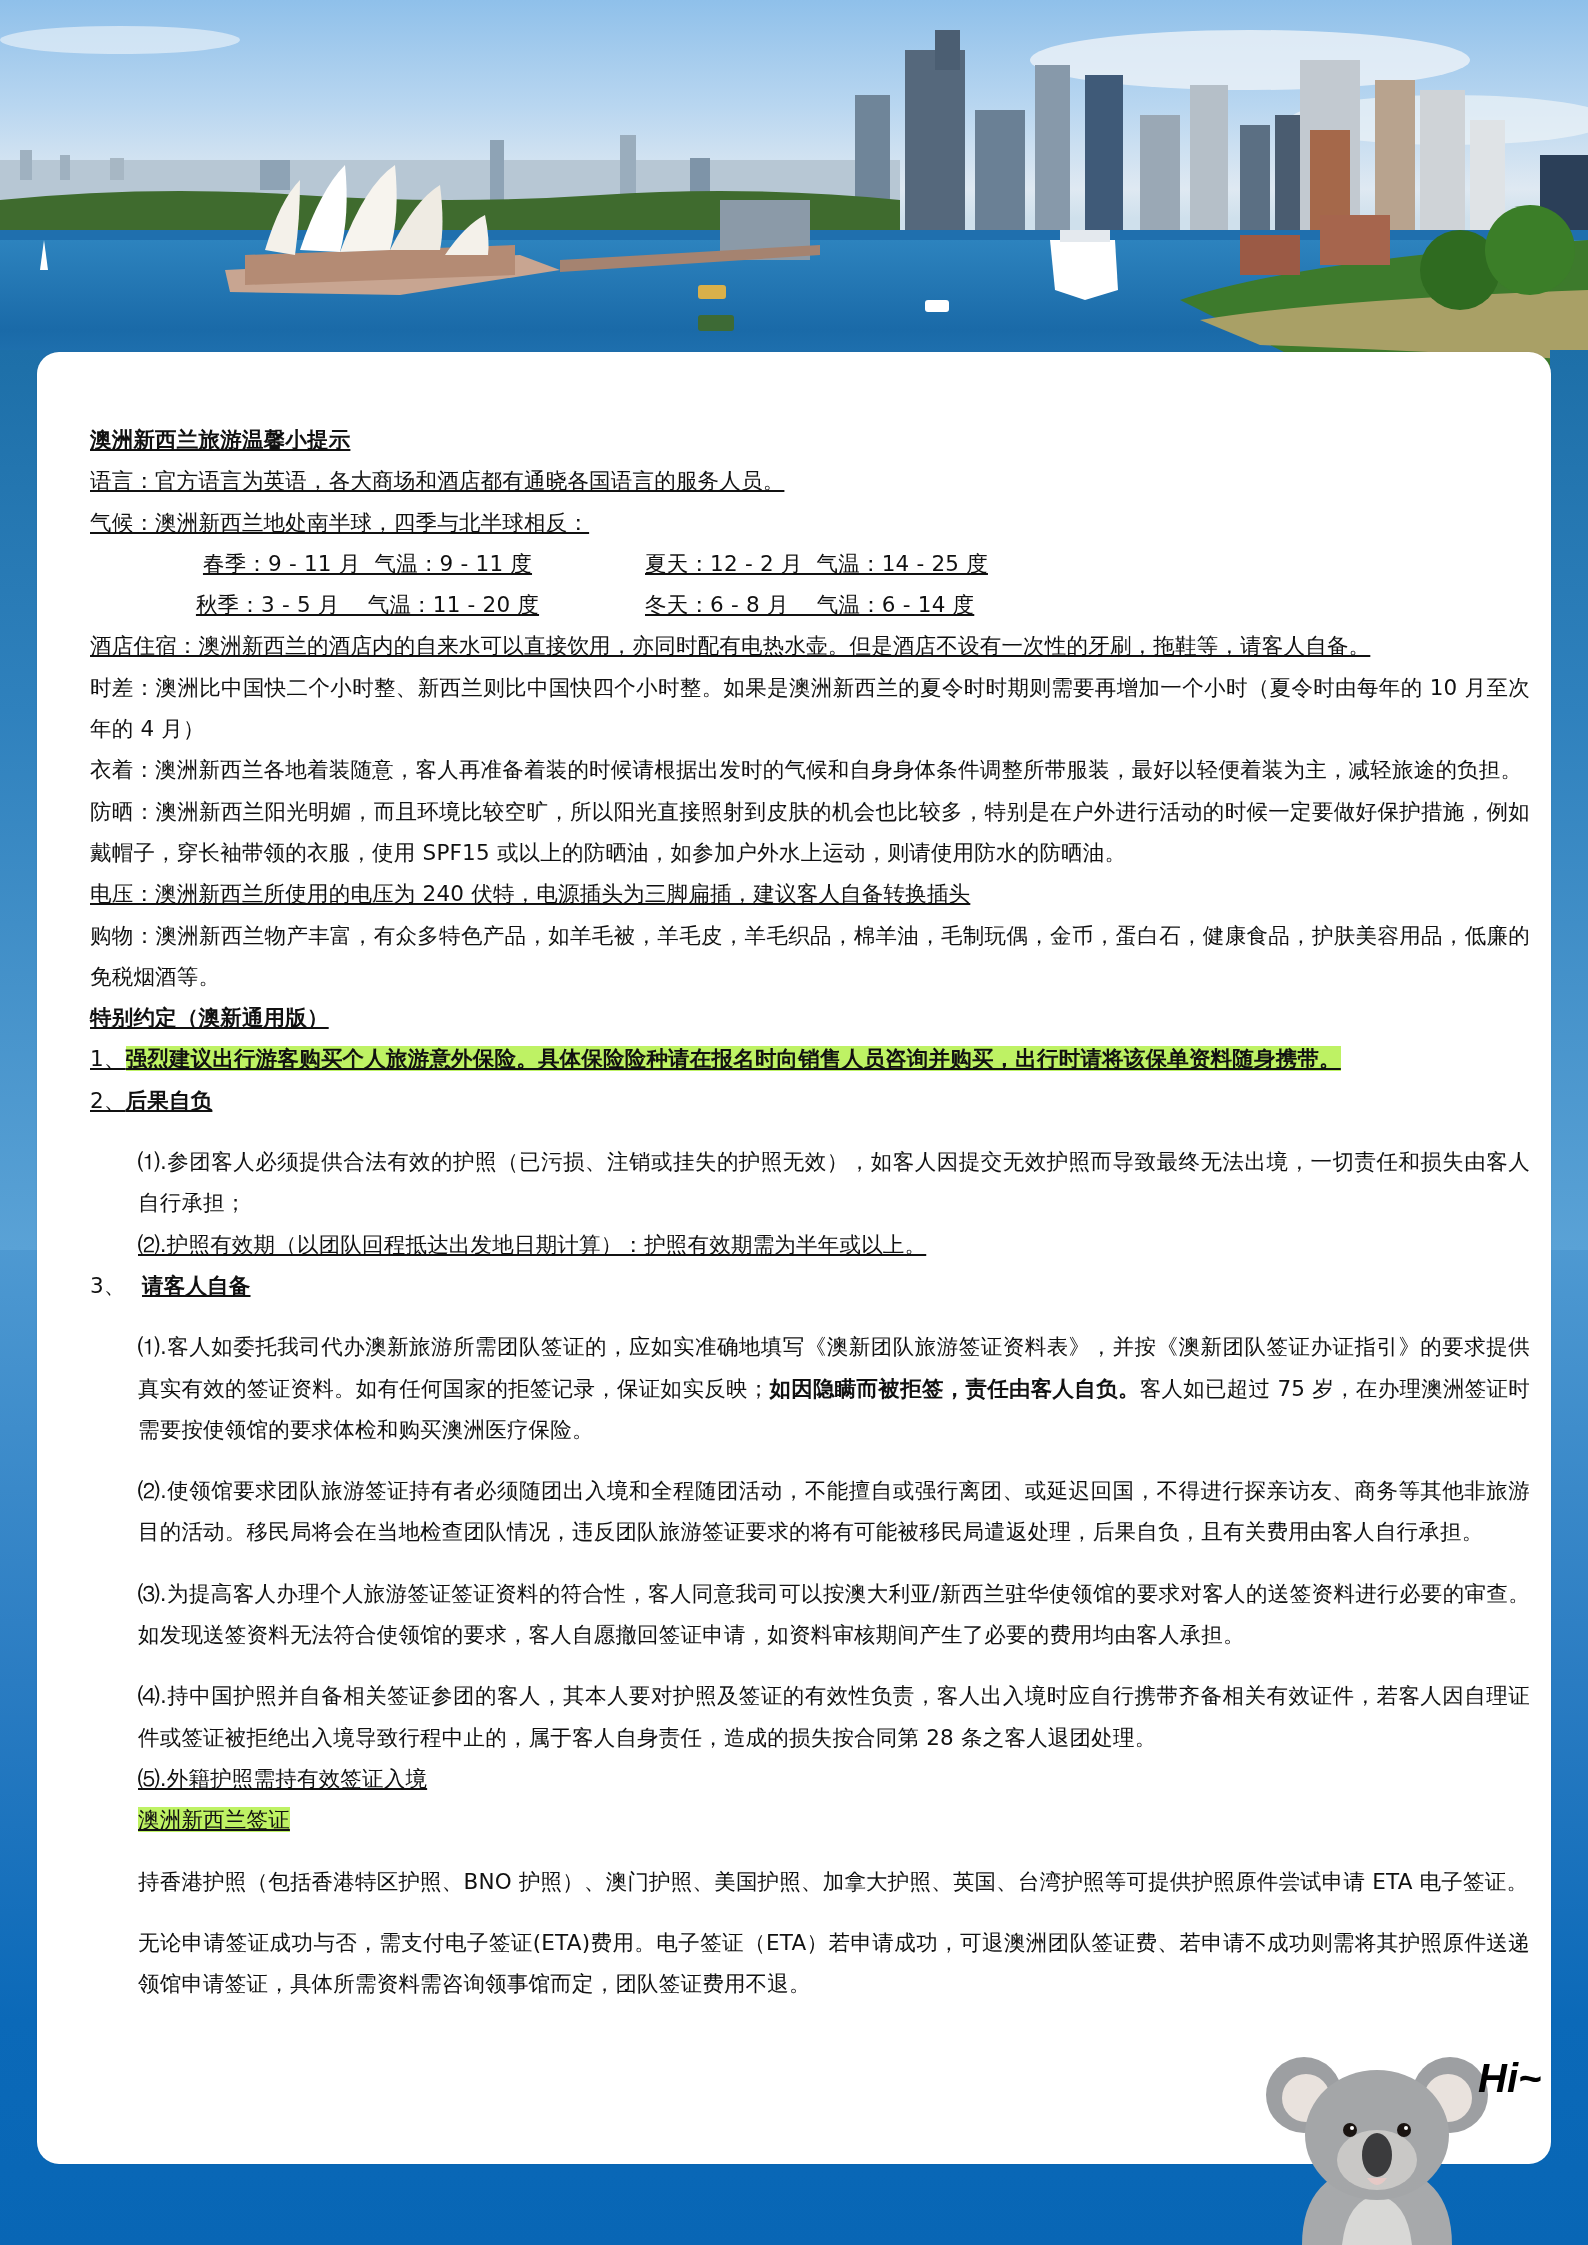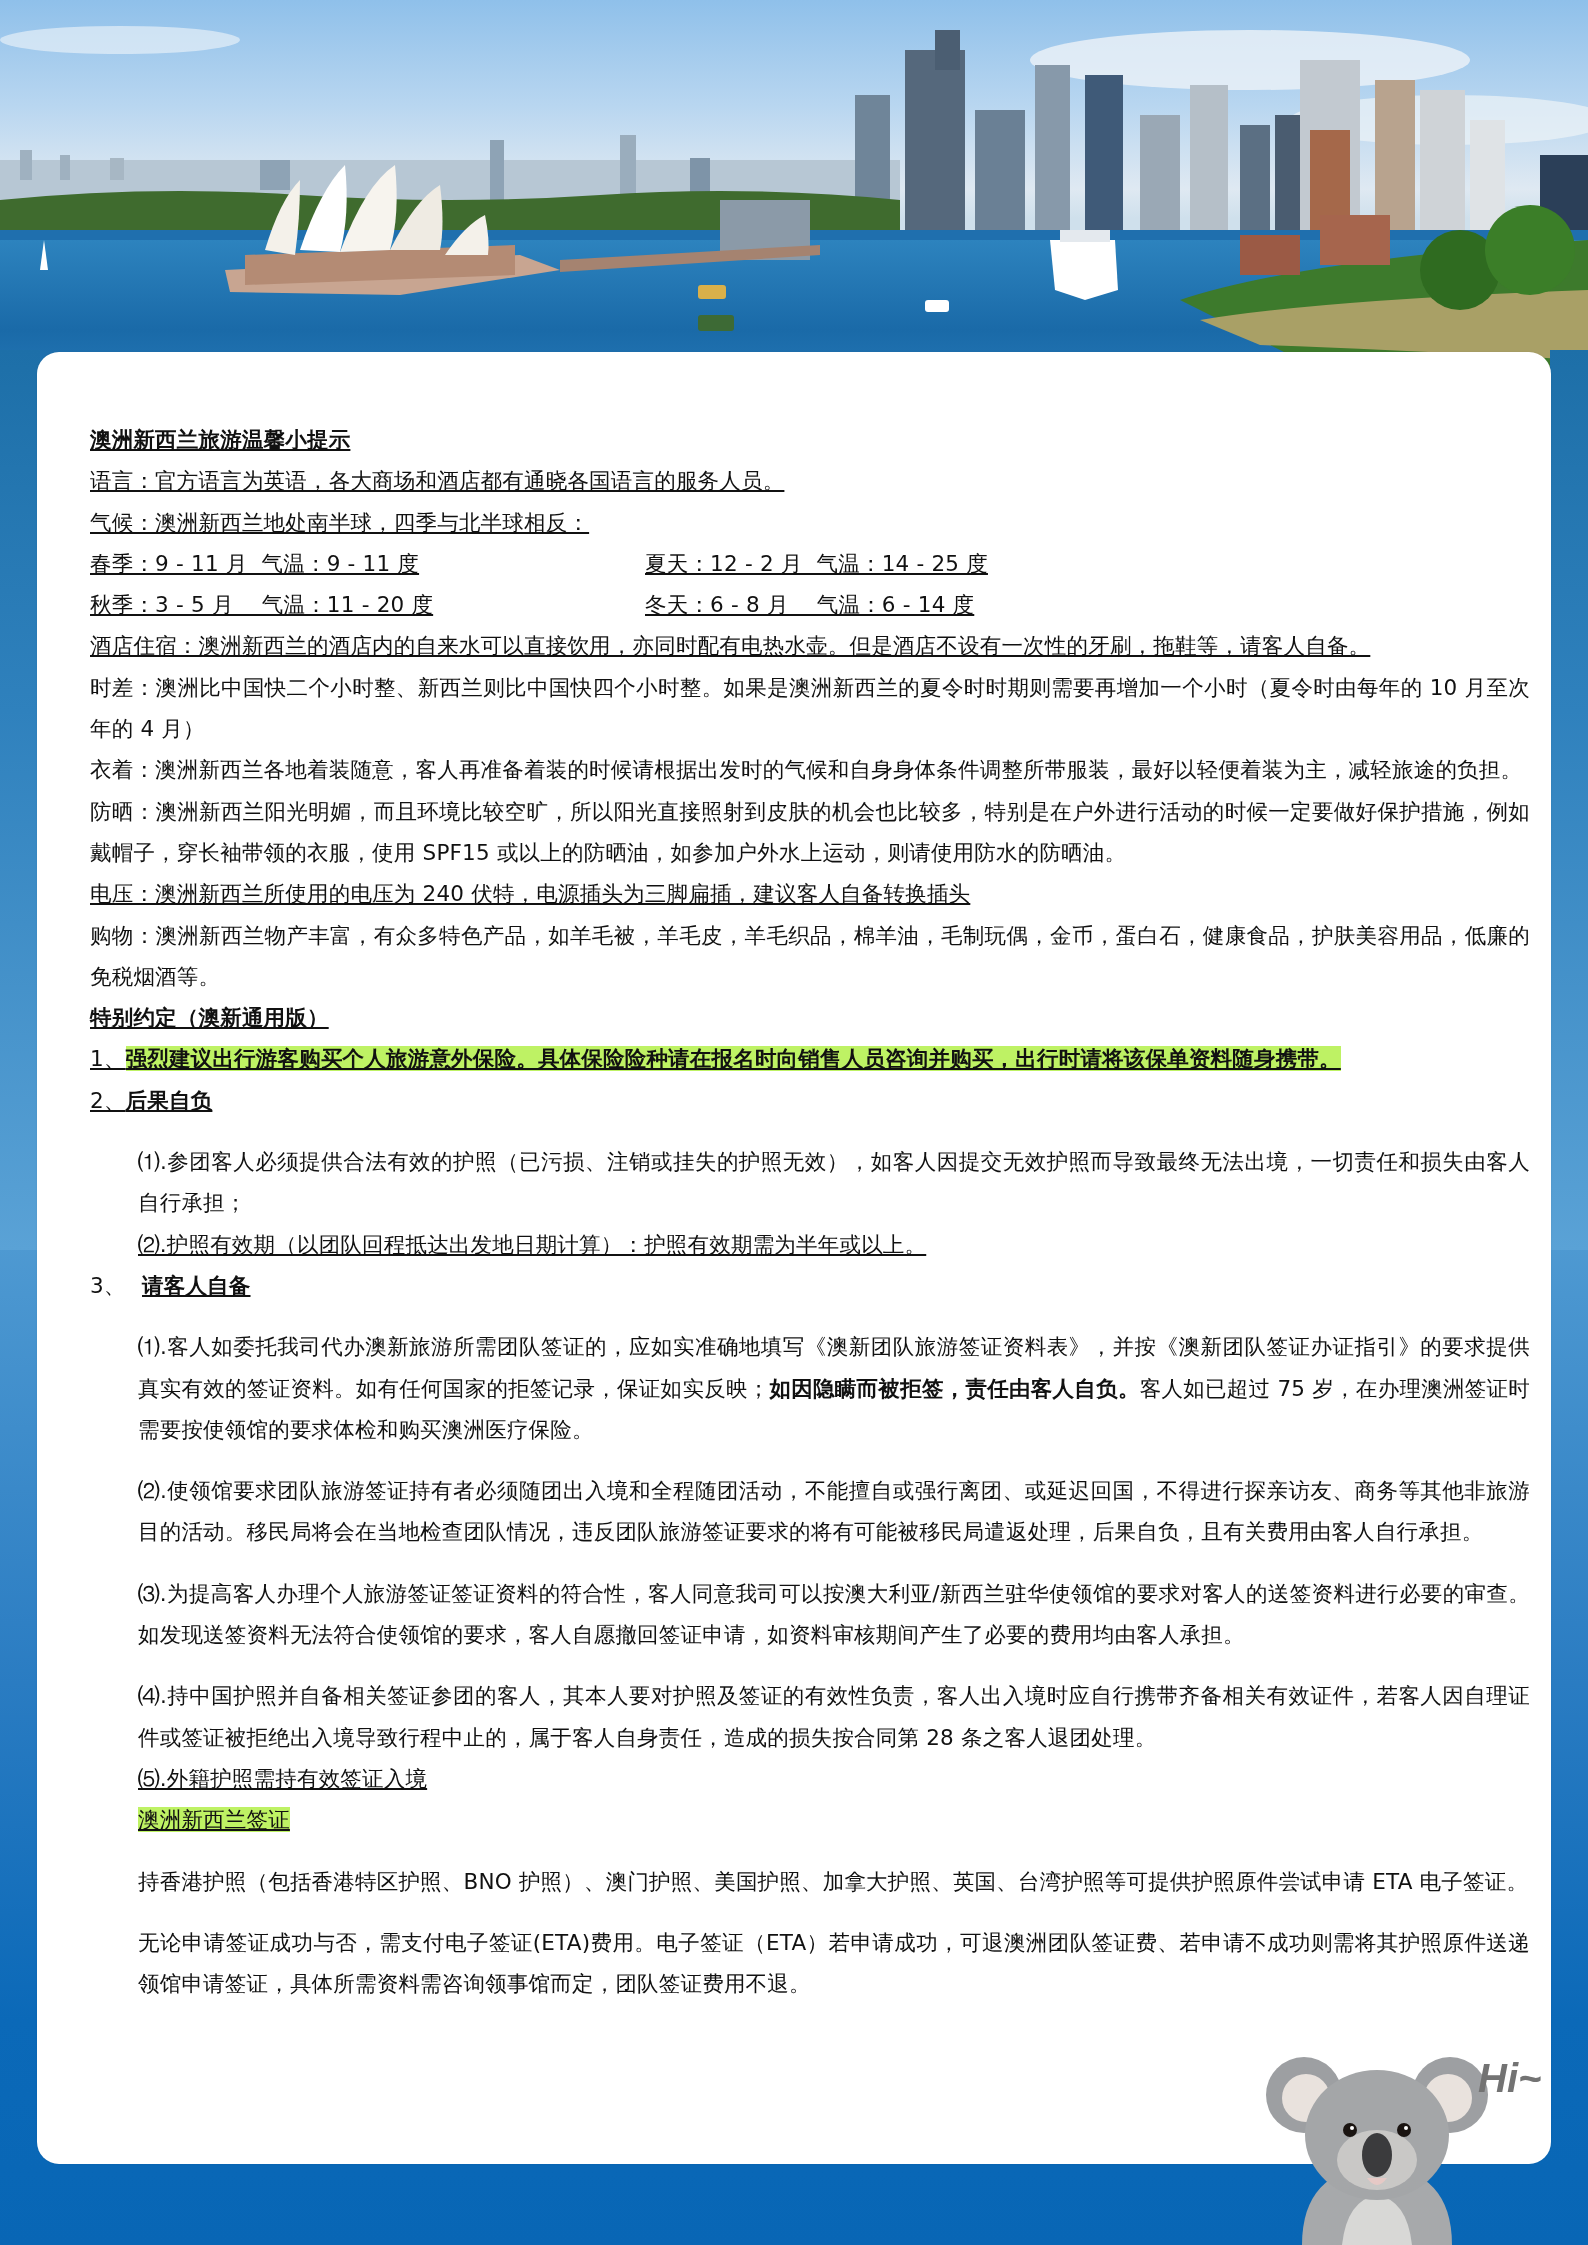--- a/index.html
+++ b/index.html
@@ -29,28 +29,28 @@
   .content {
     position: absolute; left: 90px; top: 419px; width: 1440px;
     font-size: 21.5px; line-height: 41.3px; letter-spacing: 0.2px;
   }
   .line { white-space: nowrap; height: 41.3px; text-decoration: underline; }
   .bold { font-weight: bold; }
   .indent { padding-left: 48px; }
   .wrap { white-space: normal; width: 1440px; text-align: justify; }
   .wrap.indent { width: 1440px; margin-top: 20px; }
   .two-col { display: flex; }
-  .two-col .col-left { width: 555px; }
+  .two-col .col-left { width: 555px; text-align: center; }
   .hl { background: #bef264; }
   
   .koala-wrap { position: absolute; left: 1262px; top: 2050px; width: 230px; height: 195px; }
   .hi-text {
     position: absolute; left: 1478px; top: 2056px;
     font-family: "Liberation Sans", sans-serif; font-style: italic; font-weight: bold;
-    font-size: 40px; color: #737373;
+    font-size: 40px; color: #000000;
   }
 </style>
 </head>
 <body>
 
 <div class="hero">
   <svg width="1588" height="420" viewBox="0 0 1588 420">
 
     <ellipse cx="120" cy="40" rx="120" ry="14" fill="#e6f0f8" opacity="0.7"></ellipse>
     <ellipse cx="1250" cy="60" rx="220" ry="30" fill="#eef3f7" opacity="0.8"></ellipse>

